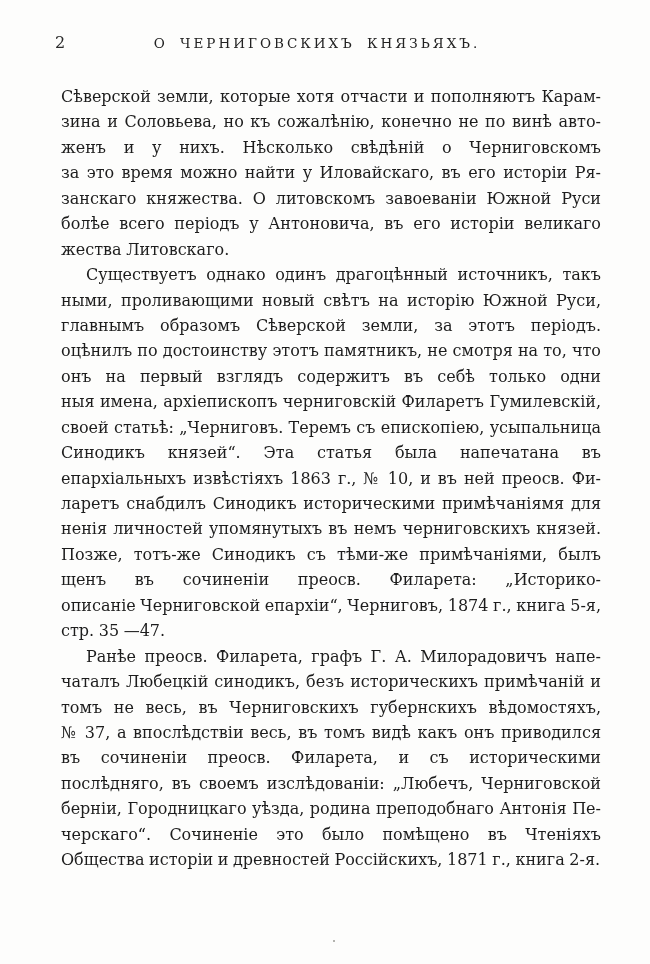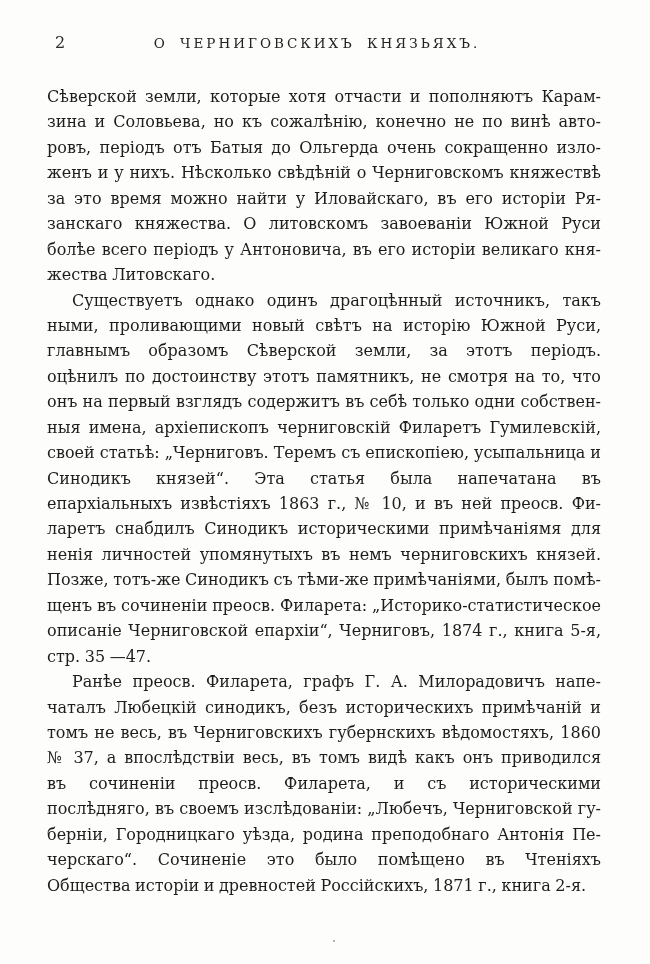--- a/index.html
+++ b/index.html
@@ -51,20 +51,21 @@
     font-size: 16px;
     line-height: 25.45px;
     word-spacing: -0.5px;
   }
   .line {
     height: 25.45px;
     overflow: hidden;
     text-align: justify;
     text-align-last: justify;
     white-space: normal;
+    margin-left: 14px;
   }
   .line.last {
     text-align-last: left;
   }
   .line.indent {
     text-indent: 25px;
   }
   .speck {
     position: absolute;
     left: 333px;
@@ -80,21 +81,20 @@
 
 <div class="page">
   <div class="running-head">
     <span class="page-number">2</span>
     <div class="head-title">О ЧЕРНИГОВСКИХЪ КНЯЗЬЯХЪ.</div>
   </div>
 
   <div class="text-column">
       <div class="line">Сѣверской земли, которые хотя отчасти и пополняютъ Карам-</div>
       <div class="line">зина и Соловьева, но къ сожалѣнію, конечно не по винѣ авто-</div>
-      <div class="line">ровъ, періодъ отъ Батыя до Ольгерда очень сокращенно изло-</div>
       <div class="line">женъ и у нихъ. Нѣсколько свѣдѣній о Черниговскомъ княжествѣ</div>
       <div class="line">за это время можно найти у Иловайскаго, въ его исторіи Ря-</div>
       <div class="line">занскаго княжества. О литовскомъ завоеваніи Южной Руси имѣется</div>
       <div class="line">болѣе всего періодъ у Антоновича, въ его исторіи великаго кня-</div>
       <div class="line last">жества Литовскаго.</div>
       <div class="line indent">Существуетъ однако одинъ драгоцѣнный источникъ, такъ назы-</div>
       <div class="line">ными, проливающими новый свѣтъ на исторію Южной Руси,</div>
       <div class="line">главнымъ образомъ Сѣверской земли, за этотъ періодъ. Первымъ</div>
       <div class="line">оцѣнилъ по достоинству этотъ памятникъ, не смотря на то, что</div>
       <div class="line">онъ на первый взглядъ содержитъ въ себѣ только одни собствен-</div>

